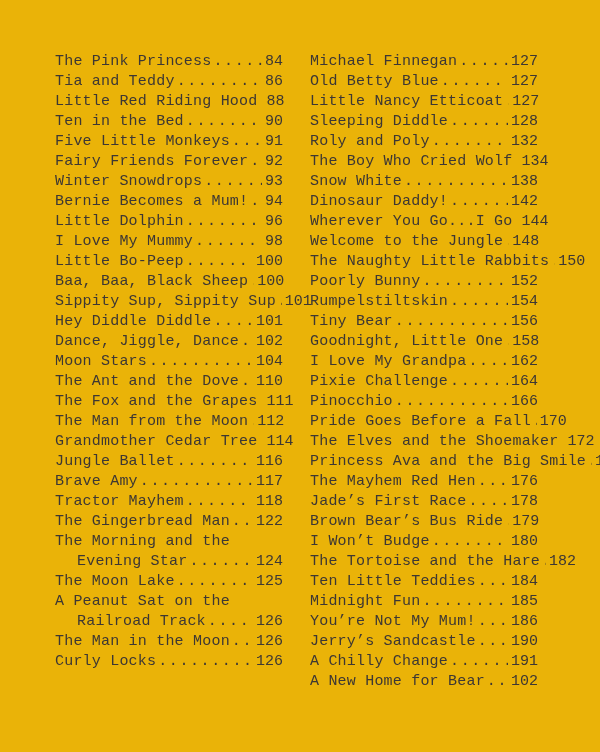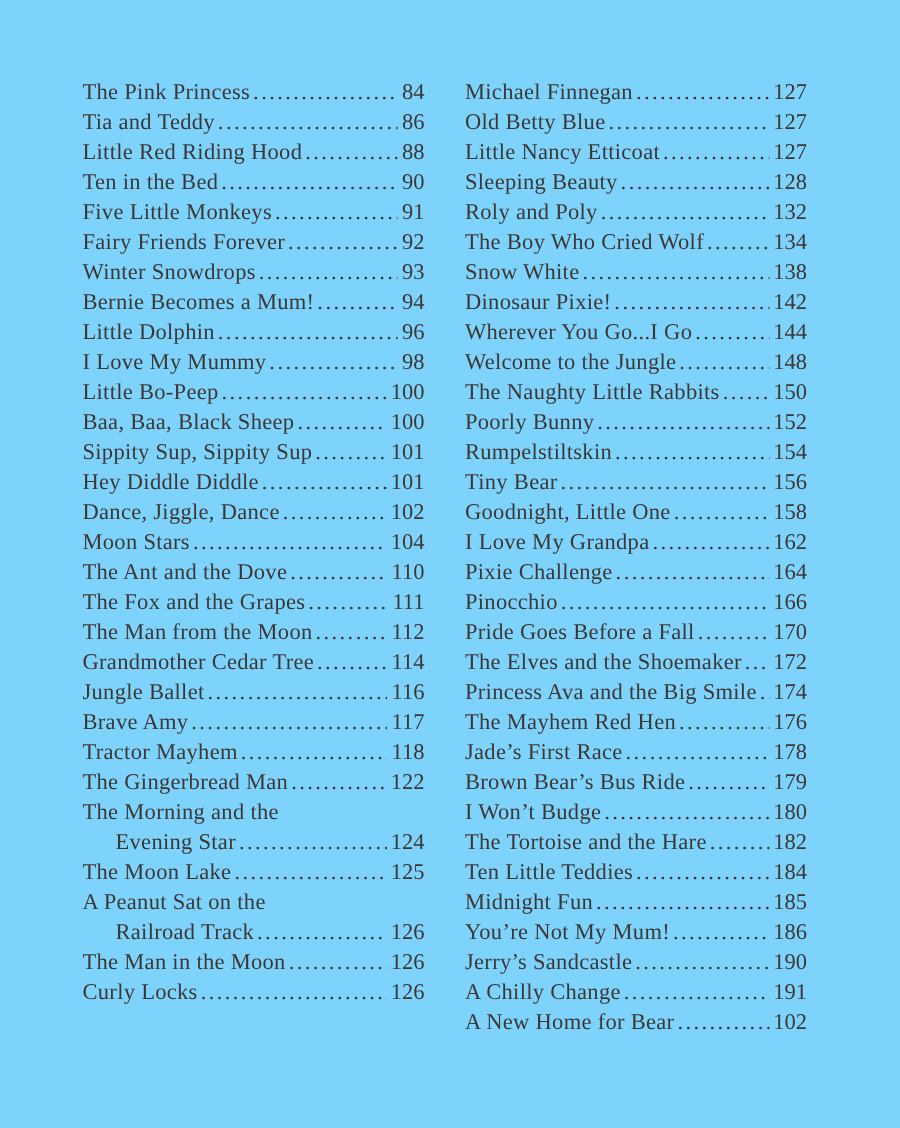--- a/index.html
+++ b/index.html
@@ -4,24 +4,24 @@
 <style>
   html, body {
     margin: 0;
     padding: 0;
     background: #ffffff;
   }
   .page {
     position: relative;
     width: 600px;
     height: 752px;
-    background: #7dd3fc;
+    background: #eab308;
     box-sizing: border-box;
     padding: 52px 0 0 55px;
-    font-family: Liberation Serif, serif;
+    font-family: Liberation Mono, monospace;
     color: #3d3734;
     overflow: hidden;
   }
   .toc-columns {
     display: flex;
     gap: 27px;
   }
   .toc-column {
     width: 228px;
     flex: 0 0 228px;
@@ -226,41 +226,41 @@
           <span class="title">Old Betty Blue</span>
           <span class="leader"></span>
           <span class="pagenum">127</span>
         </div>
         <div class="entry">
           <span class="title">Little Nancy Etticoat</span>
           <span class="leader"></span>
           <span class="pagenum">127</span>
         </div>
         <div class="entry">
-          <span class="title">Sleeping Beauty</span>
+          <span class="title">Sleeping Diddle</span>
           <span class="leader"></span>
           <span class="pagenum">128</span>
         </div>
         <div class="entry">
           <span class="title">Roly and Poly</span>
           <span class="leader"></span>
           <span class="pagenum">132</span>
         </div>
         <div class="entry">
           <span class="title">The Boy Who Cried Wolf</span>
           <span class="leader"></span>
           <span class="pagenum">134</span>
         </div>
         <div class="entry">
           <span class="title">Snow White</span>
           <span class="leader"></span>
           <span class="pagenum">138</span>
         </div>
         <div class="entry">
-          <span class="title">Dinosaur Pixie!</span>
+          <span class="title">Dinosaur Daddy!</span>
           <span class="leader"></span>
           <span class="pagenum">142</span>
         </div>
         <div class="entry">
           <span class="title">Wherever You Go...I Go</span>
           <span class="leader"></span>
           <span class="pagenum">144</span>
         </div>
         <div class="entry">
           <span class="title">Welcome to the Jungle</span>

